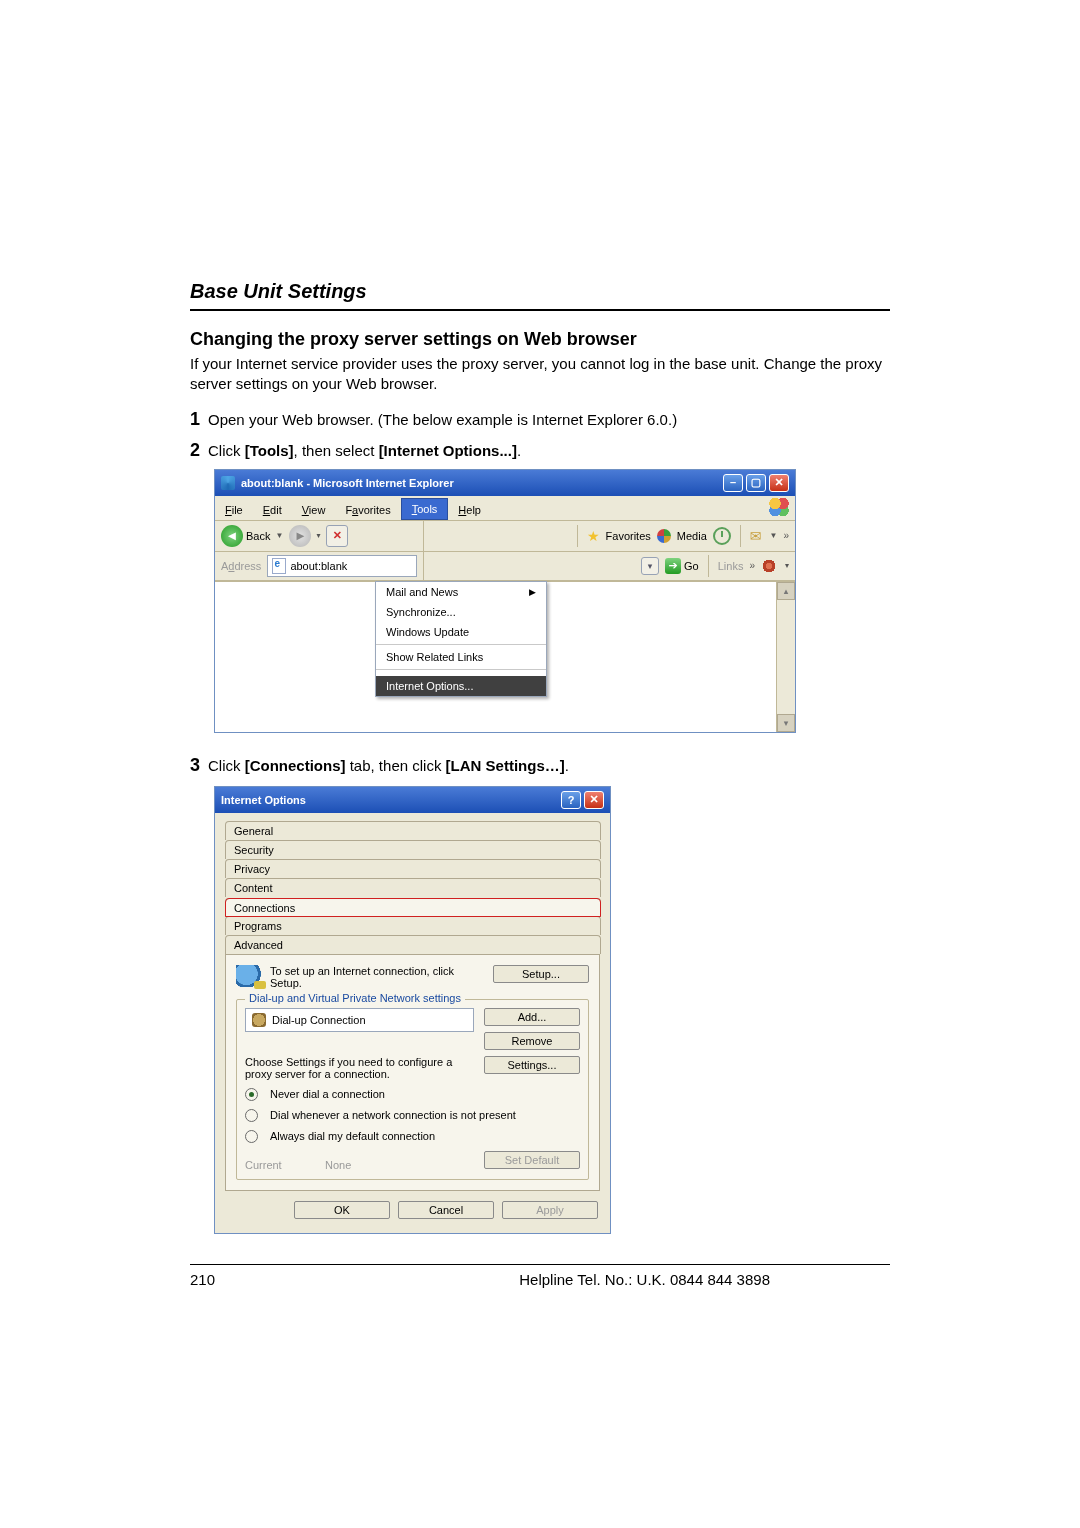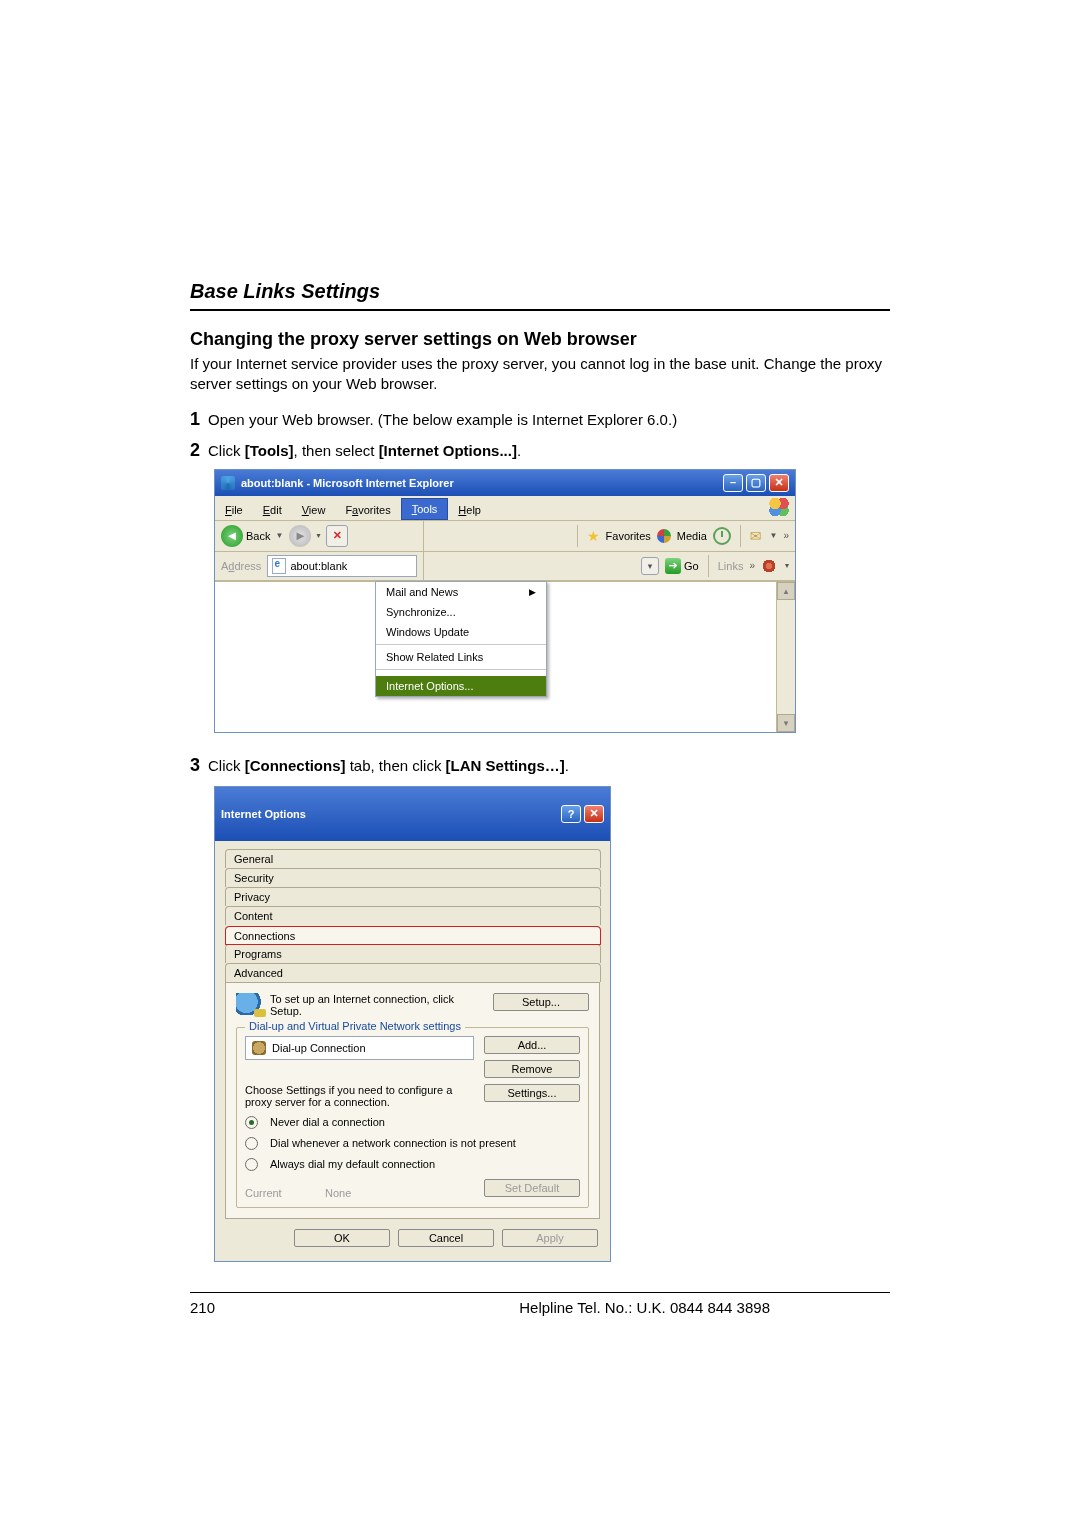--- a/index.html
+++ b/index.html
@@ -127,39 +127,39 @@
     background: #fff;
     border-top: 1px solid #c0b898;
   }
   .tools-menu {
     position:absolute; left:160px; top:-1px; background:#fff; border:1px solid #9aa7bb;
     box-shadow: 2px 2px 3px rgba(0,0,0,.3);
     font-size:11px; min-width:170px;
   }
   .tools-menu .mrow { padding:4px 10px; display:flex; align-items:center; justify-content:space-between;}
   .tools-menu .msep { border-top:1px solid #c9c9c9; margin:2px 0;}
-  .tools-menu .mrow.sel { background:#4d7c0f; color:#fff;margin-top:6px; }
+  .tools-menu .mrow.sel { background:#404040; color:#fff;margin-top:6px; }
   .mrow .arrow { font-size:9px; }
 
   .content-scrollbar { position:absolute; right:0; top:0; bottom:0; width:18px; background:#ece9d8; border-left:1px solid #c0b898; display:flex; flex-direction:column; justify-content:space-between; align-items:center;}
   .sb-btn{ width:16px; height:16px; background:#d7d2c0; border:1px solid #b0a890; font-size:9px; color:#777; display:flex;align-items:center;justify-content:center;}
 
   
   .options-dialog {
     width: 395px;
     margin: 10px 0 0 24px;
     border:1px solid #6f90c2;
     font-family: Tahoma, Arial, sans-serif;
     font-size:11px;
     background:#ece9d8;
     position:relative;
   }
   .dlg-title {
     background: linear-gradient(#4a7bd6,#1c4fb5);
-    color:#fff; font-weight:bold; padding:18px 6px;
+    color:#fff; font-weight:bold; padding:4px 6px;
     display:flex; justify-content:space-between; align-items:center;
   }
   .dlg-title .right { display:flex; gap:3px;}
   .help-btn{ width:18px;height:16px;border:1px solid #fff;border-radius:3px;background:linear-gradient(#6aa0e8,#2a63c0);color:#fff;font-size:11px;display:flex;align-items:center;justify-content:center;}
   .dlg-body{ padding:8px 10px 10px 10px; }
   .tabs { display:flex; border-bottom:1px solid #b0a890; font-size:11px;flex-direction:column;}
   .tab { padding:3px 8px; border:1px solid #b0a890; border-bottom:none; background:#ece9d8; border-top-left-radius:4px; border-top-right-radius:4px; margin-right:-1px; position:relative;}
   .tab.active { background:#f7f5ec; z-index:2; top:1px; outline:1px solid #d02020; outline-offset:-1px;}
   .tab-panel { border:1px solid #b0a890; border-top:none; background:#f7f5ec; padding:10px;}
   .setup-row{ display:flex; align-items:flex-start; gap:8px; }
@@ -184,21 +184,21 @@
   .lan-legend{ color:#1a4aa0; }
   .dlg-footer{ display:flex; justify-content:flex-end; gap:8px; padding:10px 2px 4px 2px;}
   .page-footer{ display:flex; justify-content:flex-end; font-size:15px; margin-top:6px;}
   .flex-spacer{flex:1;}
 </style>
 </head>
 <body>
 
 <div class="page">
 
-  <div class="sec-title">Base Links Settings</div>
+  <div class="sec-title">Base Unit Settings</div>
   <hr class="rule-thick">
 
   <div class="heading">Changing the proxy server settings on Web browser</div>
   <div class="body-text">If your Internet service provider uses the proxy server, you cannot log in the base unit. Change the proxy server settings on your Web browser.</div>
 
   <div class="step">
     <span class="step-num">1</span>
     <span>Open your Web browser. (The below example is Internet Explorer 6.0.)</span>
   </div>
 

